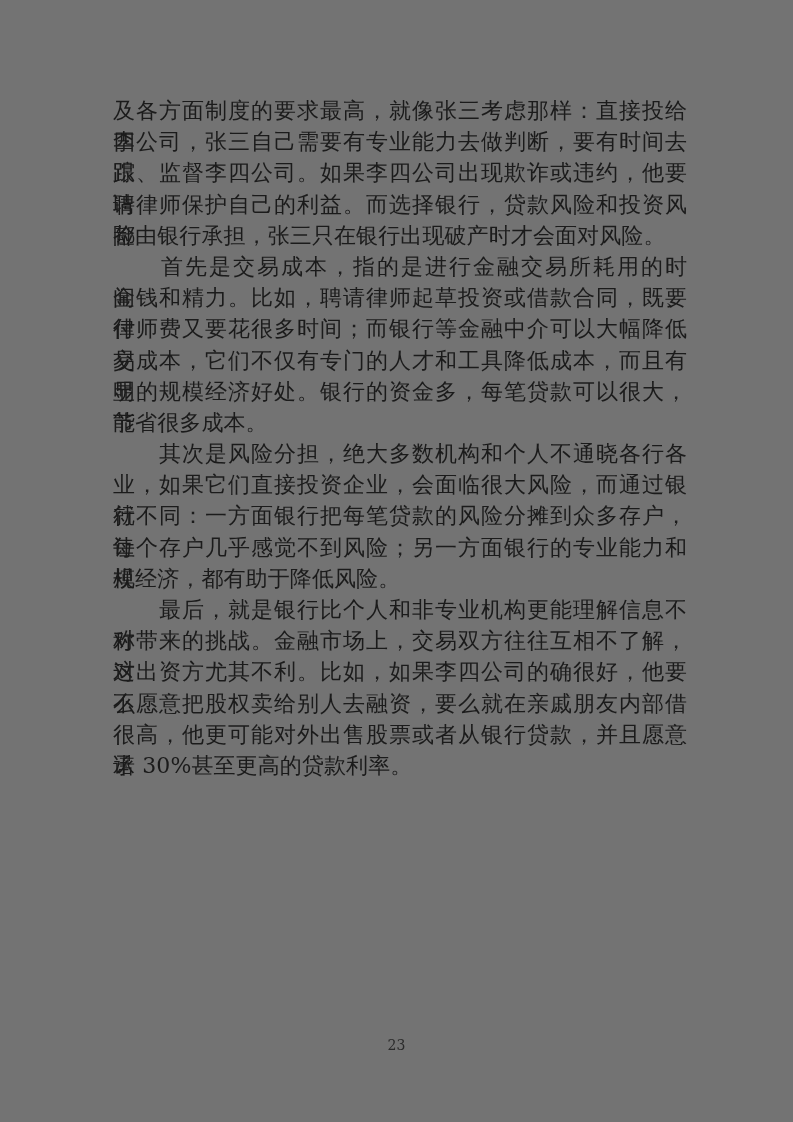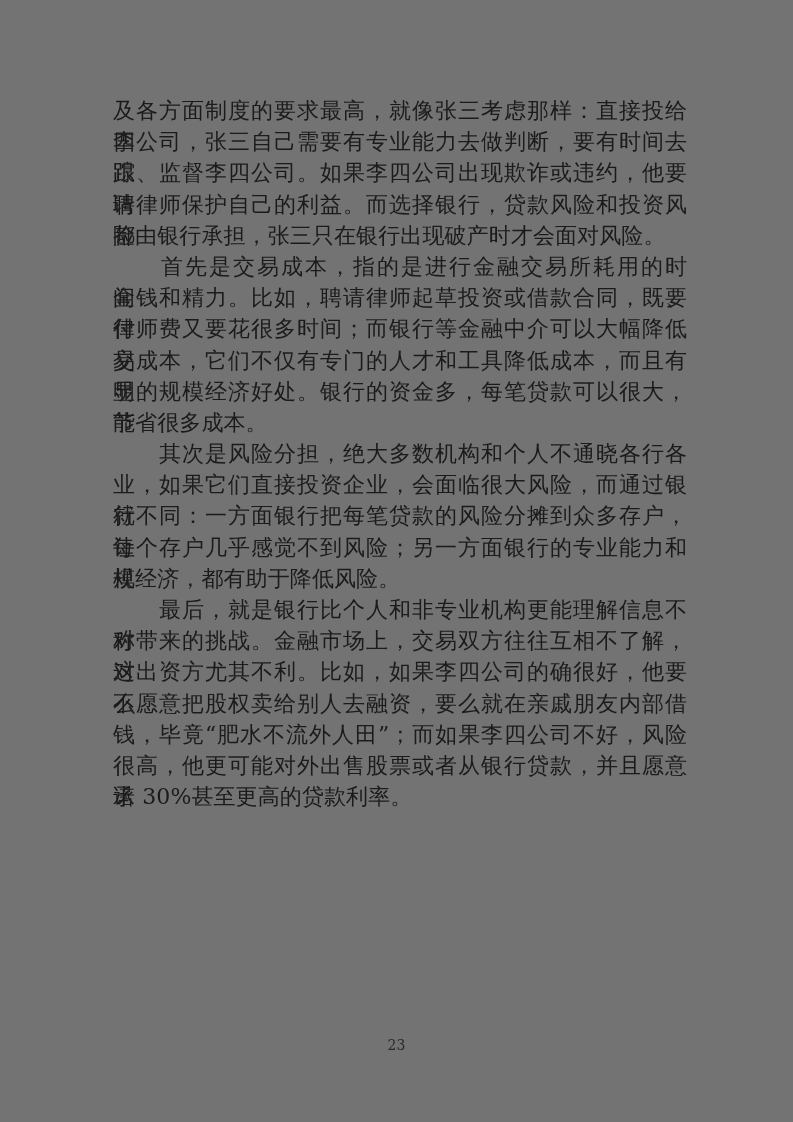--- a/index.html
+++ b/index.html
@@ -76,20 +76,19 @@
     <div class="line">　　其次是风险分担，绝大多数机构和个人不通晓各行各</div>
     <div class="line">业，如果它们直接投资企业，会面临很大风险，而通过银行</div>
     <div class="line">就不同：一方面银行把每笔贷款的风险分摊到众多存户，让</div>
     <div class="line">每个存户几乎感觉不到风险；另一方面银行的专业能力和规</div>
     <div class="line pe">模经济，都有助于降低风险。</div>
 
     <div class="line">　　最后，就是银行比个人和非专业机构更能理解信息不对</div>
     <div class="line">称带来的挑战。金融市场上，交易双方往往互相不了解，这</div>
     <div class="line">对出资方尤其不利。比如，如果李四公司的确很好，他要么</div>
     <div class="line">不愿意把股权卖给别人去融资，要么就在亲戚朋友内部借</div>
-    <div class="line">钱，毕竟“肥水不流外人田”；而如果李四公司不好，风险</div>
     <div class="line">很高，他更可能对外出售股票或者从银行贷款，并且愿意承</div>
     <div class="line pe">诺 30%甚至更高的贷款利率。</div>
 
   </div>
 
   <div class="page-number">23</div>
 </div>
 
 </body></html>

